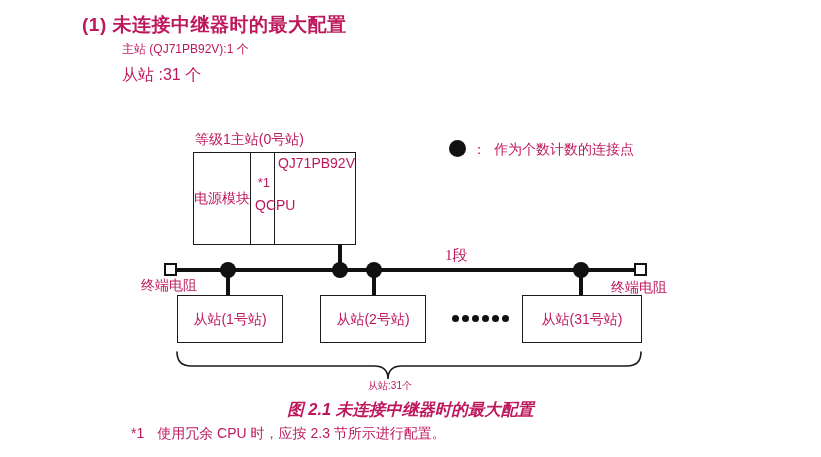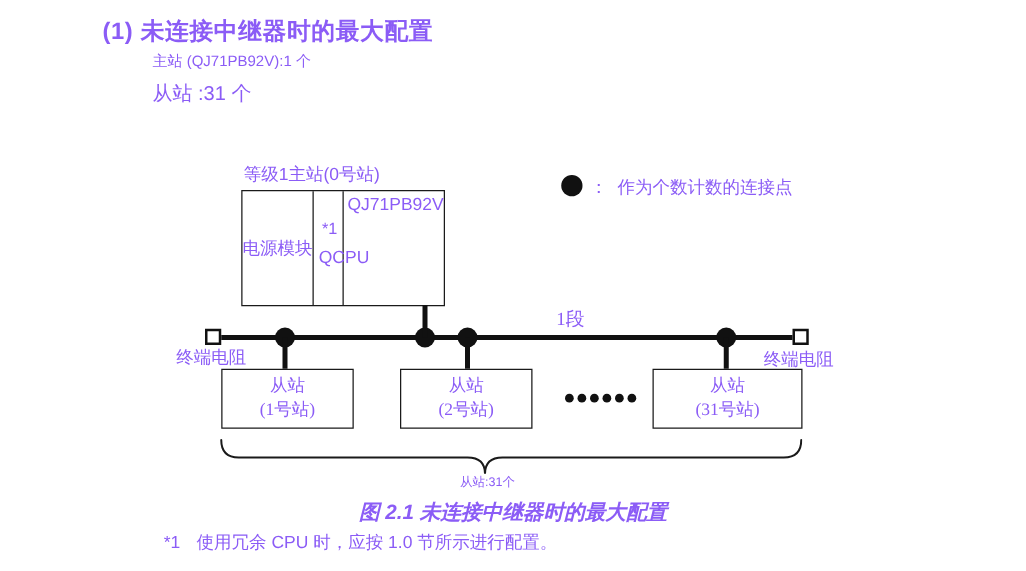--- a/index.html
+++ b/index.html
@@ -2,21 +2,21 @@
 <html><head>
 <meta charset="utf-8">
 <style>
   * { margin: 0; padding: 0; box-sizing: border-box; }
   html, body { background: #ffffff; }
   .page {
     position: relative;
     width: 821px;
     height: 457px;
     background: #ffffff;
-    color: #8b5cf6;
+    color: #be185d;
     font-family: "Liberation Sans", "DejaVu Sans", sans-serif;
     overflow: hidden;
   }
   .abs { position: absolute; white-space: nowrap; }
 
   
   .heading  { left: 82px;  top: 12px;  font-size: 19px; font-weight: bold; letter-spacing: 0.5px; }
   .subline1 { left: 122px; top: 41px;  font-size: 12px; }
   .subline2 { left: 122px; top: 65px;  font-size: 16px; }
 
@@ -55,23 +55,23 @@
   .node-dot { width: 16px; height: 16px; background: #111; border-radius: 50%; top: 262px; }
   .dot-1 { left: 220px; } .dot-2 { left: 332px; } .dot-3 { left: 366px; } .dot-4 { left: 573px; }
   .drop { width: 3.5px; background: #111; }
   .drop-master { left: 338px; top: 244px; height: 26px; }
   .drop-s1 { left: 226px; top: 270px; height: 26px; }
   .drop-s2 { left: 372px; top: 270px; height: 26px; }
   .drop-s3 { left: 579px; top: 270px; height: 26px; }
 
   
   .slave-box { top: 295px; height: 48px; border: 1.5px solid #1a1a1a;
-               display: flex; flex-direction: column; align-items: center;
+               display: flex; flex-direction: row; align-items: center;
                justify-content: center; font-size: 14px; line-height: 19px;
-               text-align: center; background: #ffffff; font-family: Liberation Serif, serif; }
+               text-align: center; background: #ffffff; }
   .slave-1 { left: 177px; width: 106px; }
   .slave-2 { left: 320px; width: 106px; }
   .slave-3 { left: 522px; width: 120px; }
 
   
   .ellipsis { left: 452px; top: 315px; display: flex; gap: 3px; }
   .ellipsis span { width: 7px; height: 7px; background: #111; border-radius: 50%; display: block; }
 
   
   .brace { left: 176px; top: 350px; }
@@ -149,16 +149,16 @@
       <span></span>
   </div>
 
   <svg class="abs brace" width="466" height="30" viewBox="0 0 466 30">
     <path d="M1,2 Q1,16 15,16 L198,16 Q212,16 212,29 Q212,16 226,16 L451,16 Q465,16 465,2" fill="none" stroke="#1a1a1a" stroke-width="1.6" stroke-linecap="round"></path>
   </svg>
   <div class="abs slave-total">从站:31个</div>
 
   <div class="abs caption">图 2.1 未连接中继器时的最大配置</div>
   <div class="abs footnote">
-    <span>*1</span><span class="footnote-text">使用冗余 CPU 时，应按 1.0 节所示进行配置。</span>
+    <span>*1</span><span class="footnote-text">使用冗余 CPU 时，应按 2.3 节所示进行配置。</span>
   </div>
 
 </div>
 
 </body></html>

